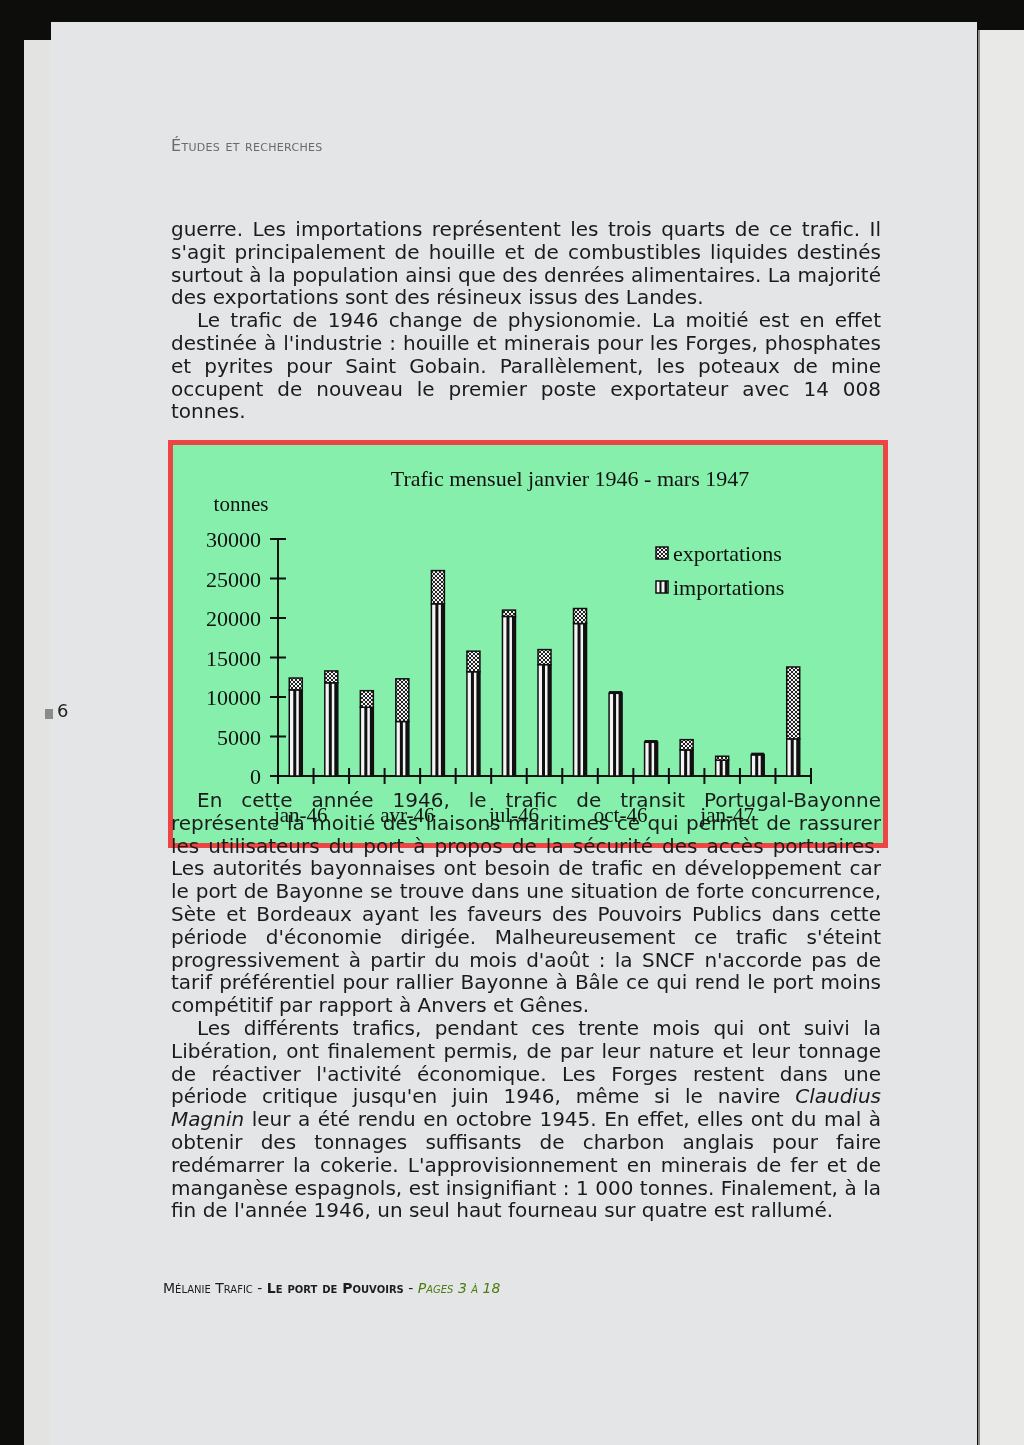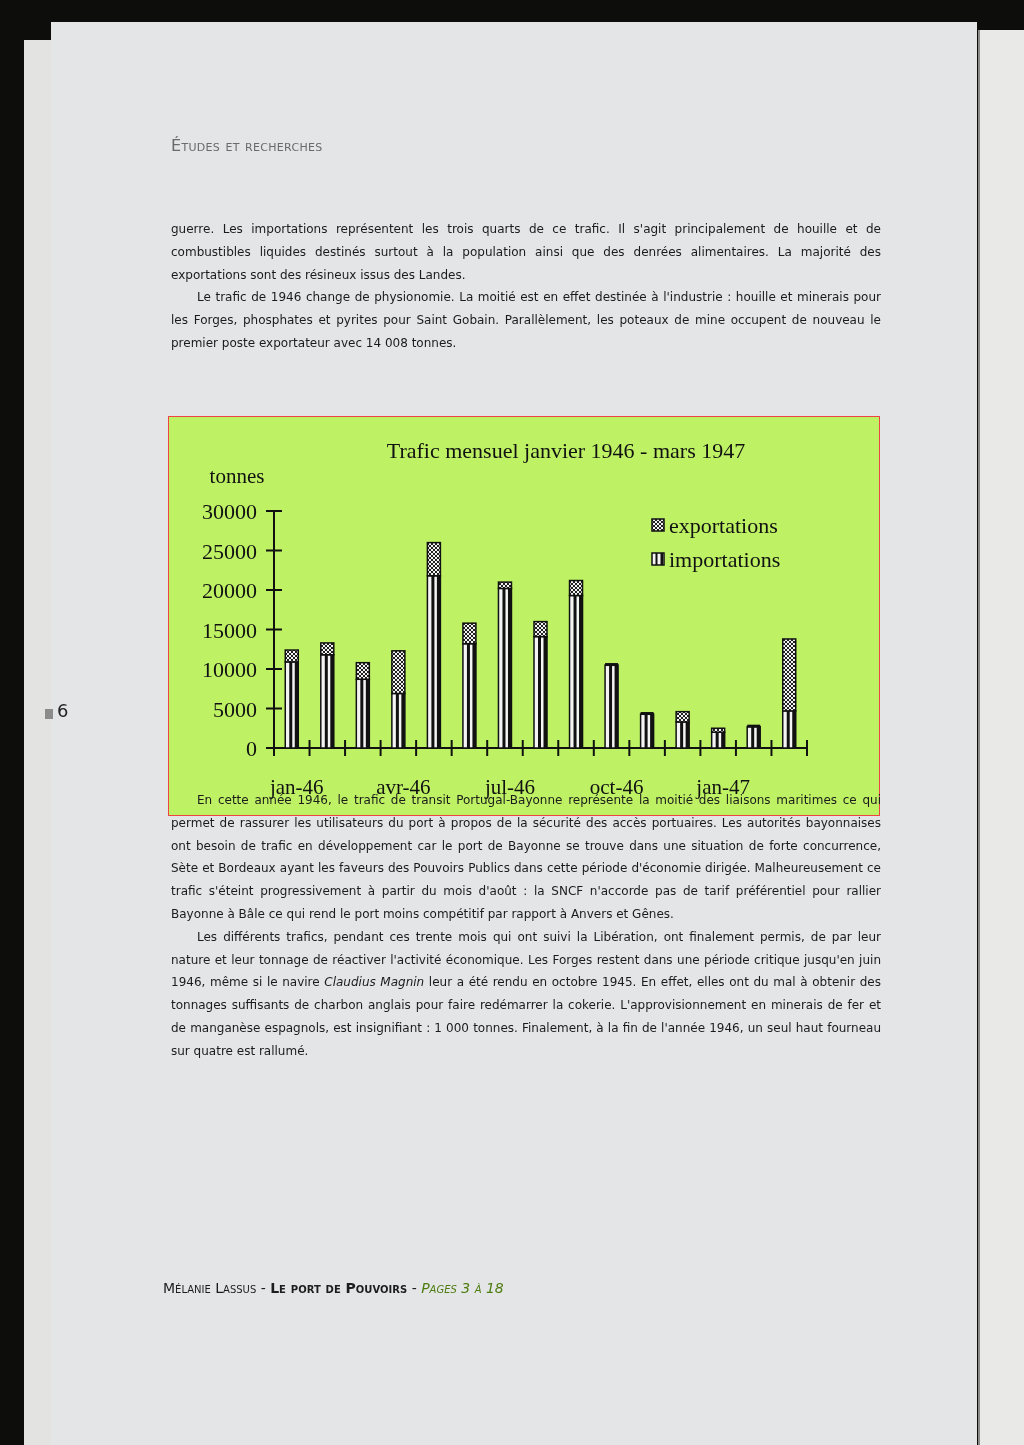--- a/index.html
+++ b/index.html
@@ -27,29 +27,29 @@
     position:absolute; left:57px; top:700px; font-size:18px; color:#222;
     font-family:"DejaVu Sans", sans-serif;
   }
   .section-title {
     position:absolute; left:171px; top:136px;
     font-family:"DejaVu Sans", sans-serif; font-size:16px; color:#6a6a6a;
     font-variant:small-caps; letter-spacing:0.3px; font-weight:normal;
   }
   .para {
     position:absolute; left:171px; width:710px;
-    font-family:"DejaVu Sans", sans-serif; font-size:12px; line-height:22.8px;
+    font-family:"DejaVu Sans", sans-serif; font-size:20px; line-height:22.8px;
     color:#1b1b1b; text-align:justify; text-align-last:left;
   }
   .para p { margin:0; }
   .indent { text-indent:26px; }
   em { }
   .figure {
-    position:absolute; left:168px; top:416px; width:710px; height:398px;
-    border:1px solid #ef4444; background:#bef264;
+    position:absolute; left:168px; top:440px; width:710px; height:398px;
+    border:5px solid #ef4444; background:#86efac;
   }
   .figure svg { position:absolute; left:0; top:0; }
   .footer {
     position:absolute; left:163px; top:1280px; font-size:14px; color:#1d1d1d;
     font-family:"DejaVu Sans", sans-serif;
   }
   .footer .author { font-variant:small-caps; }
   .footer .title { font-variant:small-caps; font-weight:bold; }
   .footer .pages { font-style:italic; font-variant:small-caps; color:#4d7c0f; }
 </style>
@@ -225,14 +225,14 @@
       </g>
   </svg>
 </div>
 
 <div class="para" style="top:789px;">
   <p class="indent">En cette année 1946, le trafic de transit Portugal-Bayonne représente la moitié des liaisons maritimes ce qui permet de rassurer les utilisateurs du port à propos de la sécurité des accès portuaires. Les autorités bayonnaises ont besoin de trafic en développement car le port de Bayonne se trouve dans une situation de forte concurrence, Sète et Bordeaux ayant les faveurs des Pouvoirs Publics dans cette période d'économie dirigée. Malheureusement ce trafic s'éteint progressivement à partir du mois d'août : la SNCF n'accorde pas de tarif préférentiel pour rallier Bayonne à Bâle ce qui rend le port moins compétitif par rapport à Anvers et Gênes.</p>
   <p class="indent"><span>Les différents trafics, pendant ces trente mois qui ont suivi la Libération, ont finalement permis, de par leur nature et leur tonnage de réactiver l'activité économique. Les Forges restent dans une période critique jusqu'en juin 1946, même si le navire </span><em>Claudius Magnin</em><span> leur a été rendu en octobre 1945. En effet, elles ont du mal à obtenir des tonnages suffisants de charbon anglais pour faire redémarrer la cokerie. L'approvisionnement en minerais de fer et de manganèse espagnols, est insignifiant : 1 000 tonnes. Finalement, à la fin de l'année 1946, un seul haut fourneau sur quatre est rallumé.</span></p>
 </div>
 
 <div class="footer">
-  <span class="author">Mélanie Lassus</span><span> - </span><span class="title">Le port de Pouvoirs</span><span>  - </span><span class="pages">Pages 3 à 18</span>
+  <span class="author">Mélanie Trafic</span><span> - </span><span class="title">Le port de Pouvoirs</span><span>  - </span><span class="pages">Pages 3 à 18</span>
 </div>
 
 </body></html>

